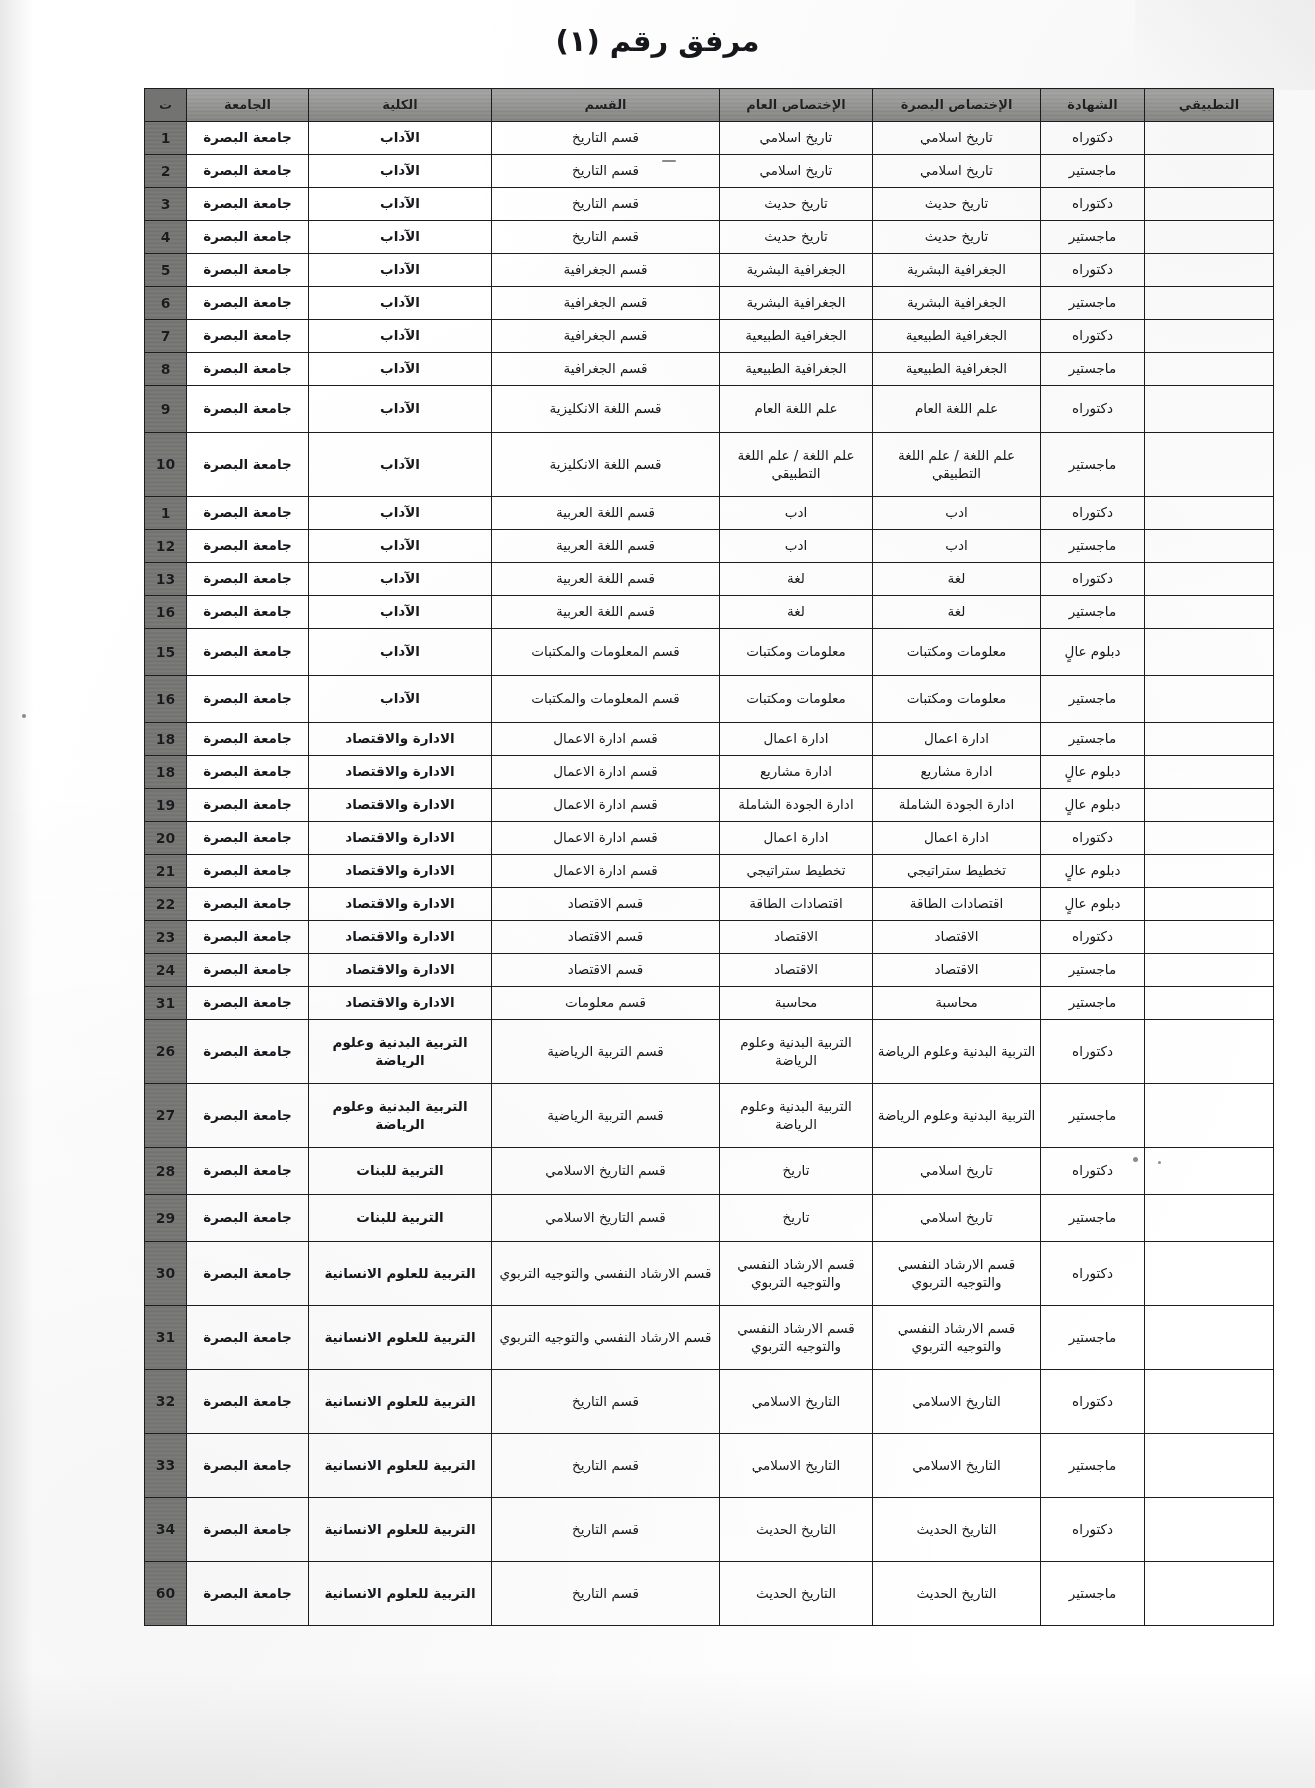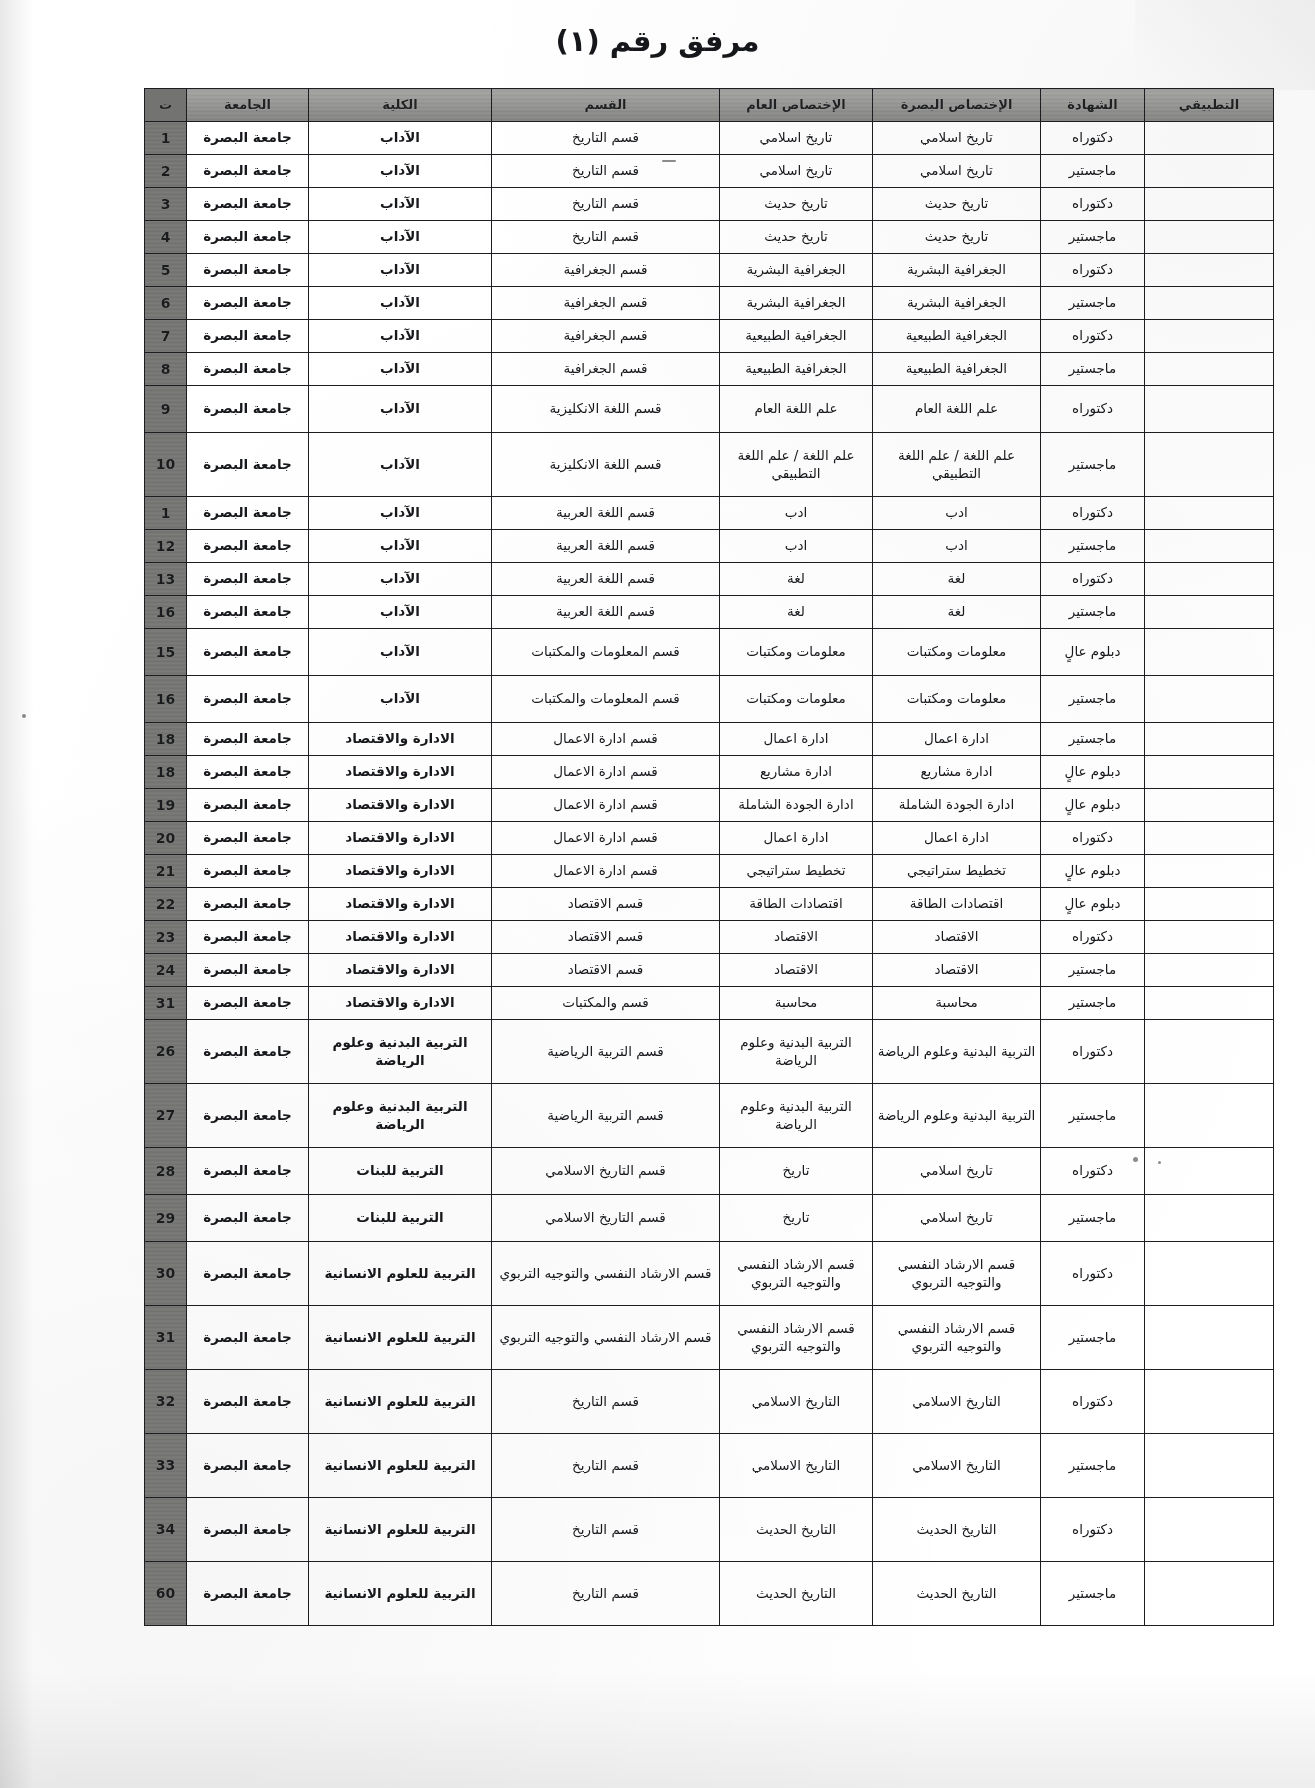--- a/index.html
+++ b/index.html
@@ -420,21 +420,21 @@
             <td class="dept">قسم الاقتصاد</td>
             <td class="college">الادارة والاقتصاد</td>
             <td class="univ">جامعة البصرة</td>
             <td class="seq">24</td>
           </tr>
           <tr>
             <td class="notes"></td>
             <td class="degree">ماجستير</td>
             <td class="spec">محاسبة</td>
             <td class="gen">محاسبة</td>
-            <td class="dept">قسم والمكتبات</td>
+            <td class="dept">قسم معلومات</td>
             <td class="college">الادارة والاقتصاد</td>
             <td class="univ">جامعة البصرة</td>
             <td class="seq">31</td>
           </tr>
           <tr class="xtall">
             <td class="notes"></td>
             <td class="degree">دكتوراه</td>
             <td class="spec">التربية البدنية وعلوم الرياضة</td>
             <td class="gen">التربية البدنية وعلوم الرياضة</td>
             <td class="dept">قسم التربية الرياضية</td>

